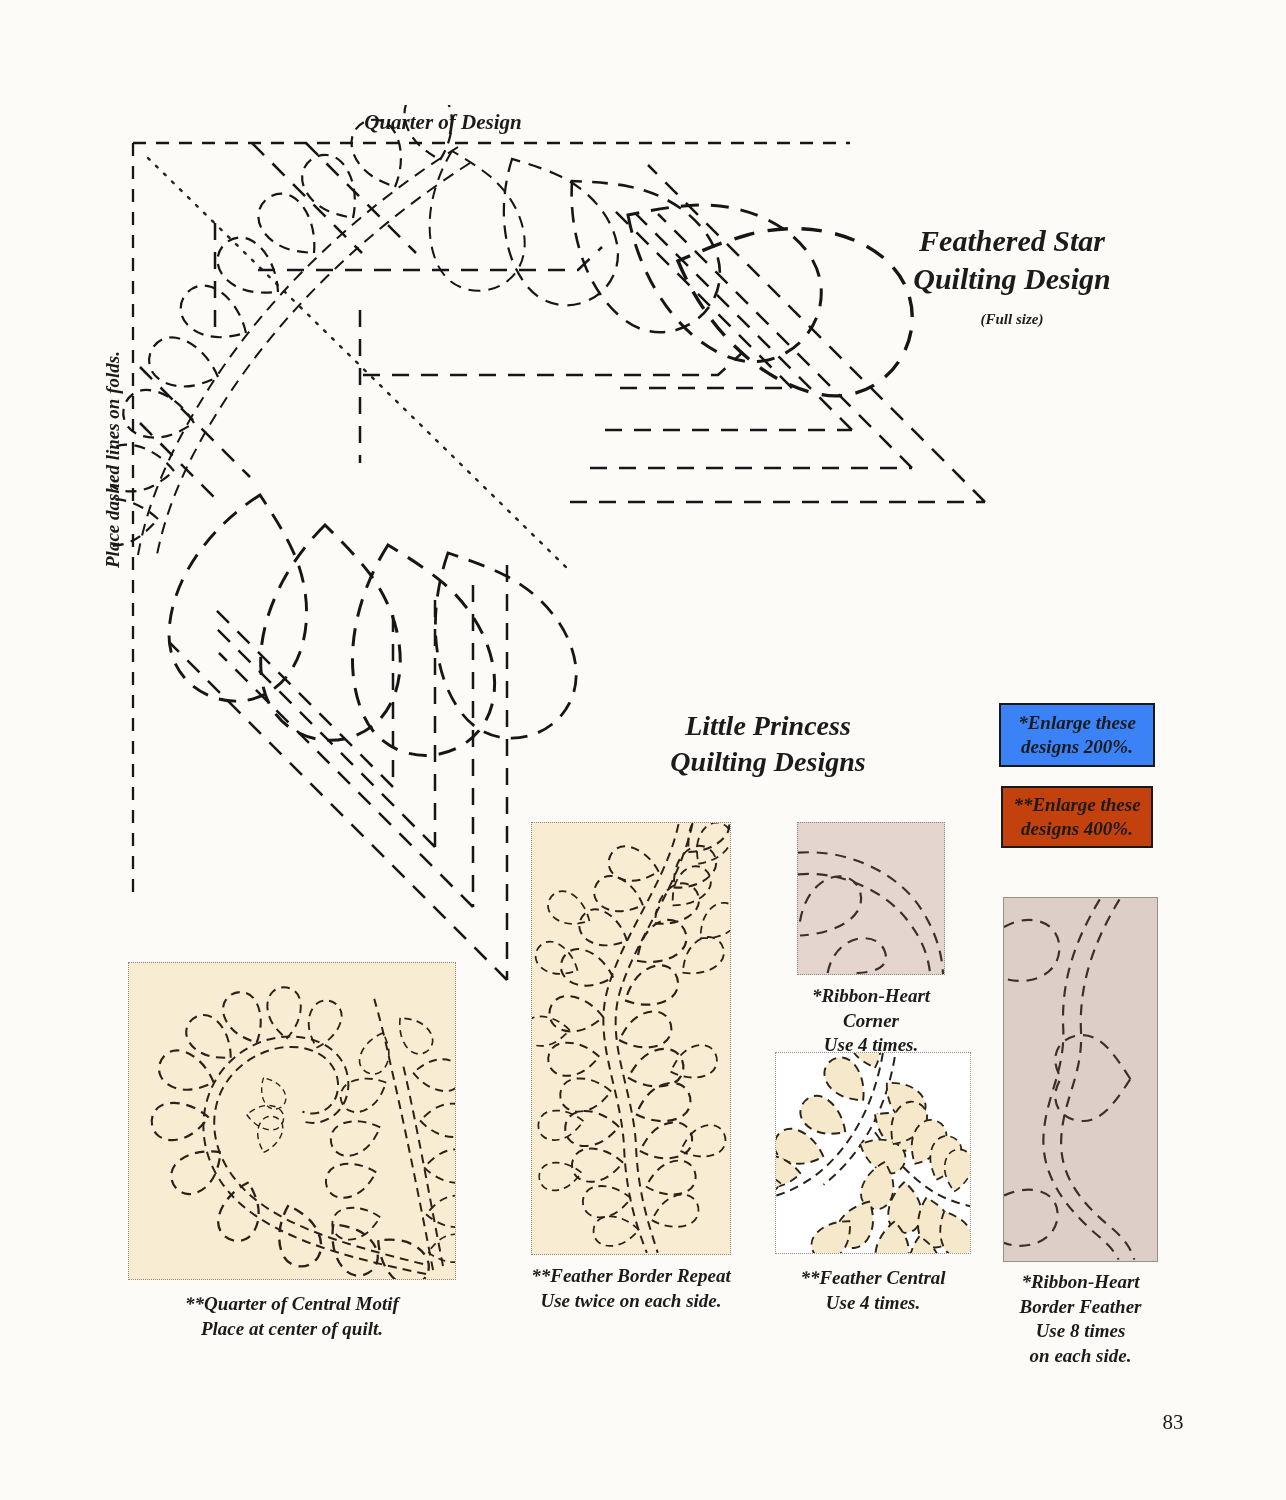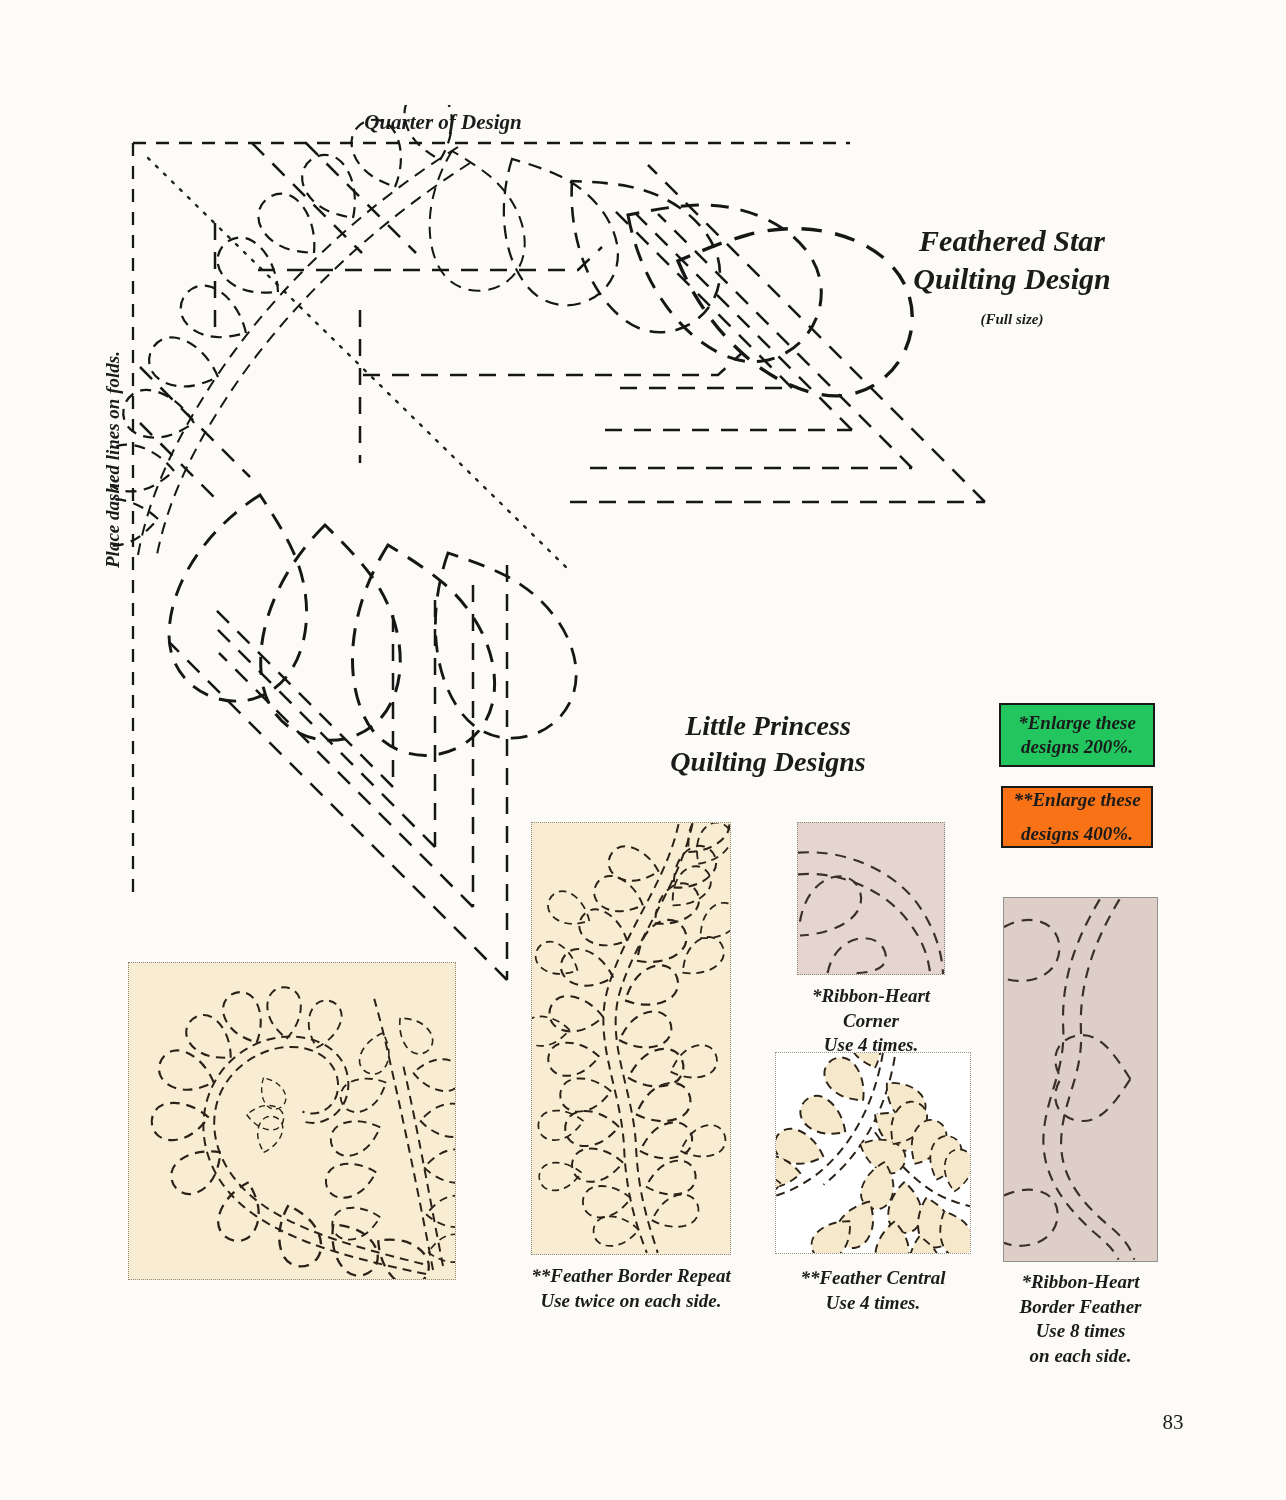--- a/index.html
+++ b/index.html
@@ -27,22 +27,22 @@
   .fs-title .t2{font-size:15px;margin-top:14px;}
   .lp-title{left:568px;top:696px;width:400px;margin-top:12px;}
   .lp-title .t1{font-size:28px;line-height:1.3;}
 
   .notebox{
     border:2px solid #191919;
     font-size:19px;font-style:italic;font-weight:bold;
     display:flex;flex-direction:column;justify-content:center;
     text-align:center;line-height:1.25;
   }
-  .note200{left:999px;top:703px;width:152px;height:60px;background:#22c55e;}
-  .note400{left:1001px;top:786px;width:148px;height:58px;background:#f97316;justify-content:space-between;}
+  .note200{left:999px;top:703px;width:152px;height:60px;background:#3b82f6;}
+  .note400{left:1001px;top:786px;width:148px;height:58px;background:#c2410c;}
 
   .swatch{box-sizing:border-box;}
   .sw-a{left:128px;top:962px;width:328px;height:318px;background:#f8edd2;border:1px dotted #8f8a80;}
   .sw-b{left:531px;top:822px;width:200px;height:433px;background:#f8edd2;border:1px dotted #8f8a80;}
   .sw-c{left:797px;top:822px;width:148px;height:153px;background:#e4d5ce;border:1px dotted #8f8a80;}
   .sw-d{left:775px;top:1052px;width:196px;height:202px;background:#ffffff;border:1px dotted #9a948a;}
   .sw-e{left:1003px;top:897px;width:155px;height:365px;background:#ddcfc8;border:1px solid #96908a;}
   .swatch svg{display:block;width:100%;height:100%;}
 
   .caption{font-size:19px;font-style:italic;font-weight:bold;line-height:1.3;text-align:center;}
@@ -178,20 +178,24 @@
       <use href="#drop" class="sl" transform="translate(248,210) rotate(85) scale(0.36)"></use>
       <use href="#drop" class="sl" transform="translate(252,255) rotate(88) scale(0.34)"></use>
       <use href="#drop" class="sl" transform="translate(285,110) rotate(-75) scale(0.34)"></use>
       <use href="#drop" class="sl" transform="translate(292,158) rotate(-80) scale(0.36)"></use>
       <use href="#drop" class="sl" transform="translate(296,205) rotate(-82) scale(0.36)"></use>
       <use href="#drop" class="sl" transform="translate(298,252) rotate(-85) scale(0.34)"></use>
       <use href="#drop" class="sl" transform="translate(300,290) rotate(-88) scale(0.30)"></use>
       <use href="#drop" class="sl" transform="translate(255,70) rotate(30) scale(0.30)"></use>
       <use href="#drop" class="sl" transform="translate(272,55) rotate(-30) scale(0.30)"></use>
     </svg>
+  </div>
+  <div class="abs caption cap-a">
+    <span style="display:block">**Quarter of Central Motif</span>
+    <span style="display:block">Place at center of quilt.</span>
   </div>
 
   <div class="abs swatch sw-b">
     <svg viewBox="0 0 200 433">
       <path class="sp" d="M 148 0 C 135 60 92 110 76 168 C 62 220 90 268 93 326 C 95 378 108 412 116 433"></path>
       <path class="sp" d="M 162 0 C 148 64 104 116 88 172 C 75 222 102 268 105 324 C 107 376 120 410 127 433"></path>
       <use href="#drop" class="sl" transform="translate(128,48) rotate(115) scale(0.36)"></use>
       <use href="#drop" class="sl" transform="translate(112,82) rotate(122) scale(0.36)"></use>
       <use href="#drop" class="sl" transform="translate(96,118) rotate(126) scale(0.36)"></use>
       <use href="#drop" class="sl" transform="translate(82,155) rotate(118) scale(0.38)"></use>

